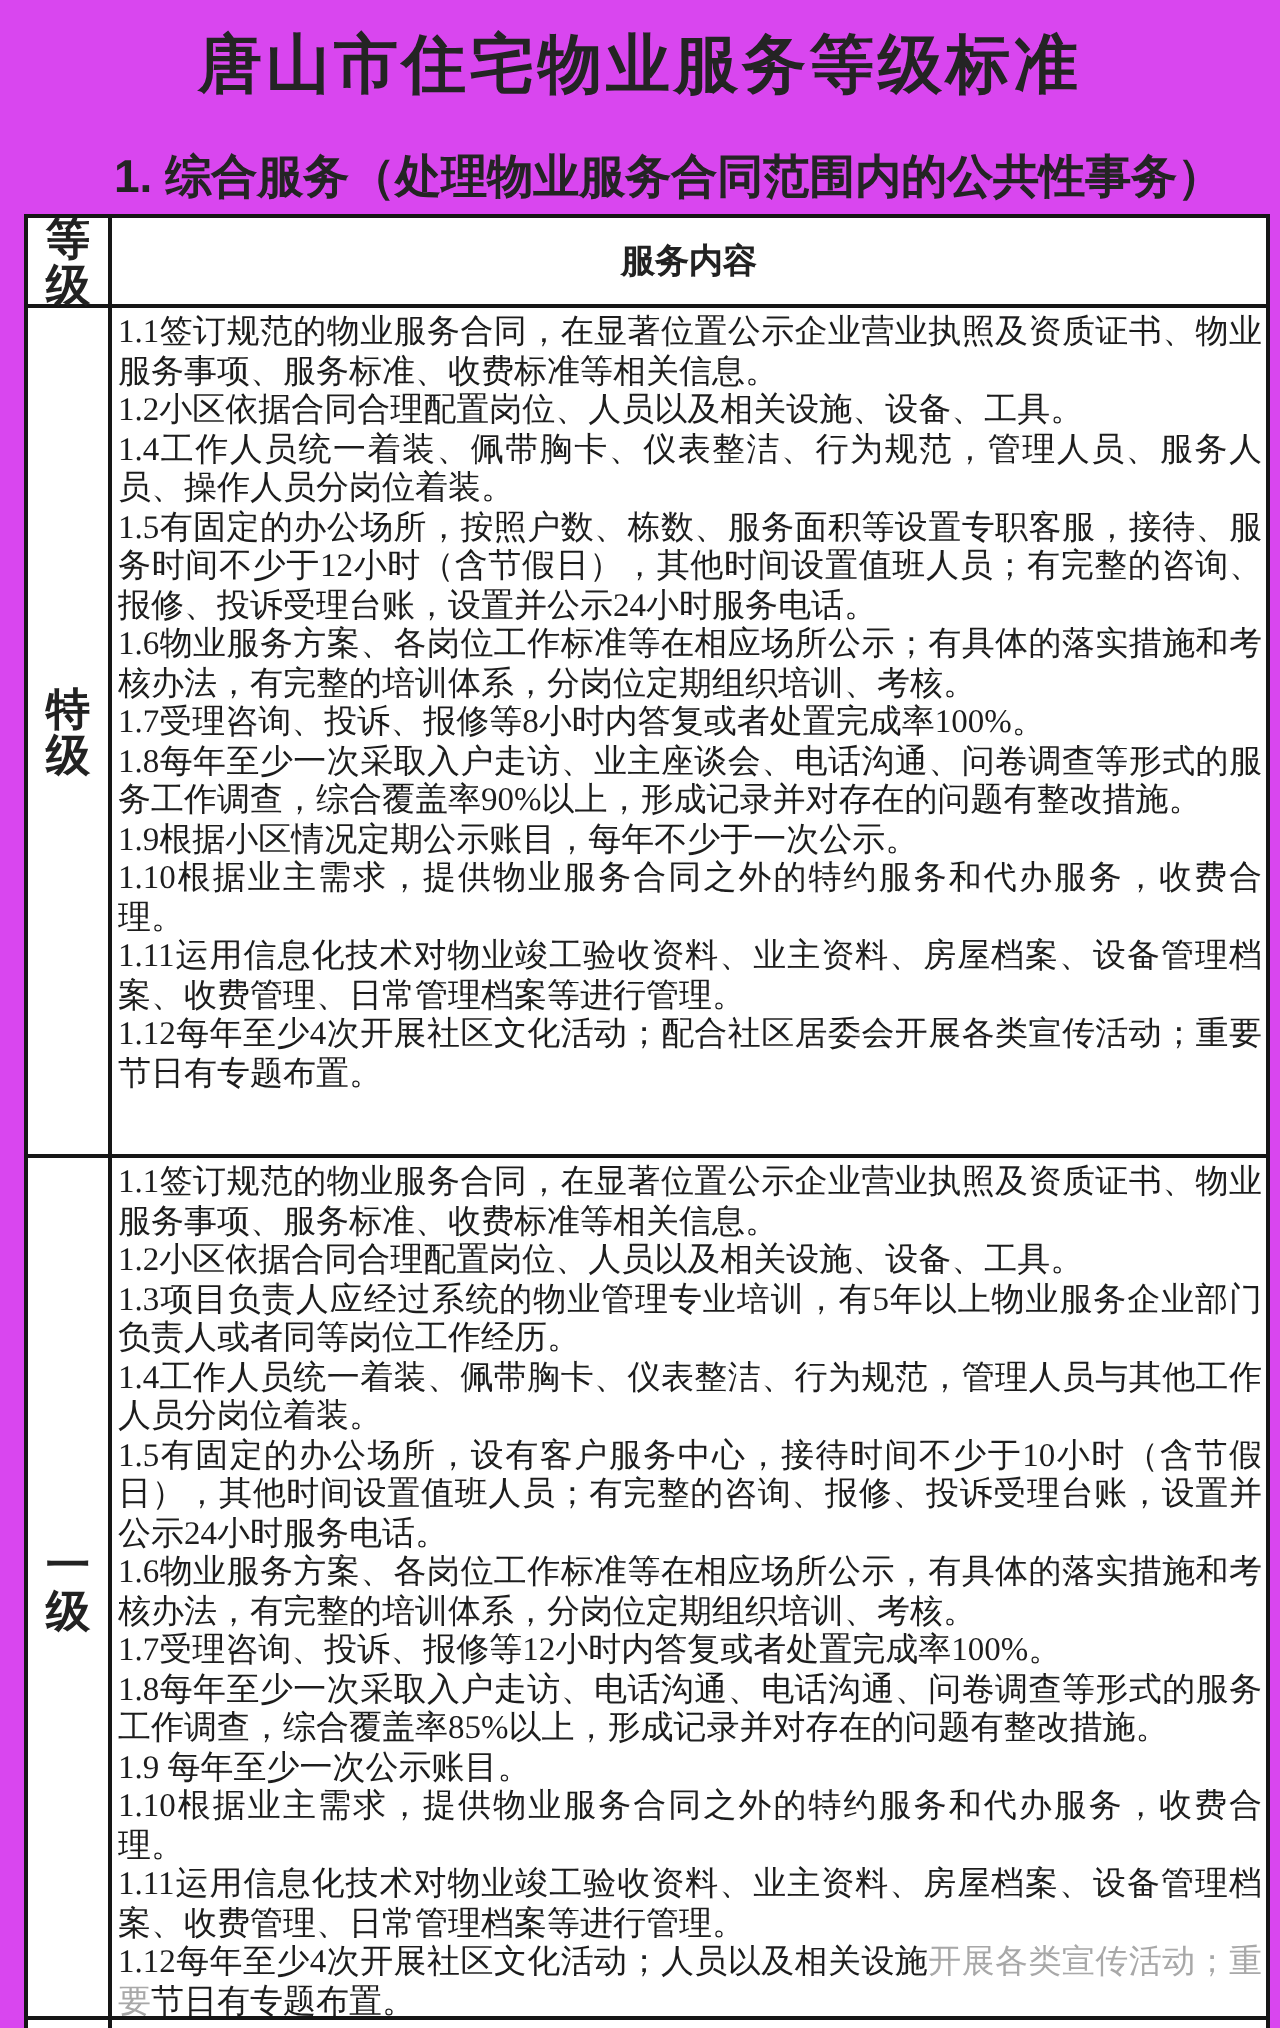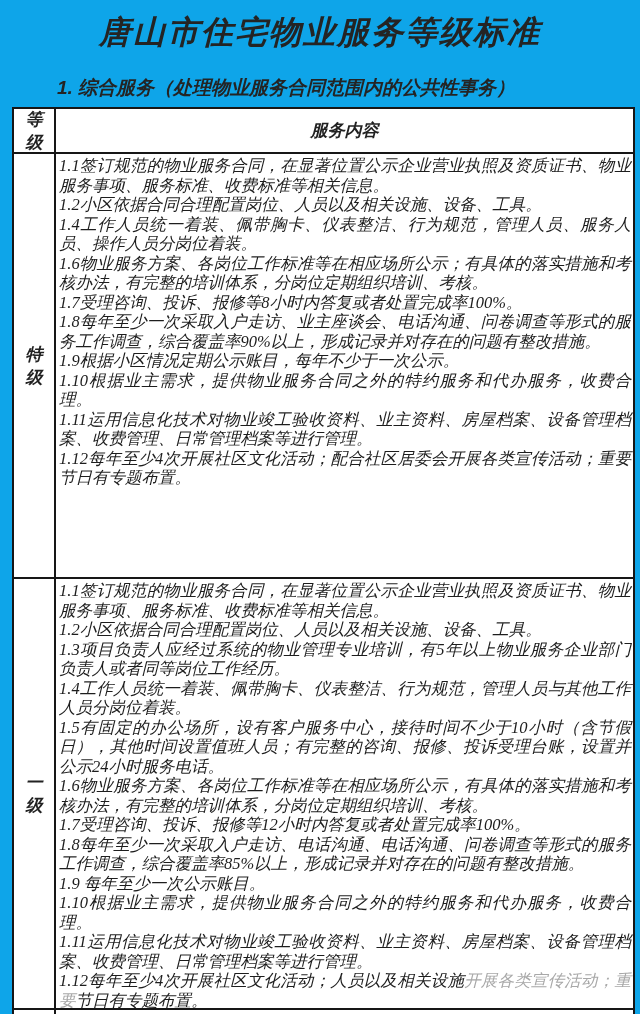--- a/index.html
+++ b/index.html
@@ -2,39 +2,38 @@
 <html><head>
 <meta charset="utf-8">
 <style>
   * { margin: 0; padding: 0; box-sizing: border-box; }
   html, body { background: #ffffff; }
   .page {
     position: relative;
     width: 640px;
     height: 1014px;
     margin: 0 auto;
-    background: #0ea5e9;
+    background: #d946ef;
     overflow: hidden;
     color: #1d1d1d;
-    font-style: italic;
   }
   .title {
     margin-top: 13px;
     text-align: center;
     font-family: "Liberation Sans", sans-serif;
     font-size: 32px;
     font-weight: 600;
     letter-spacing: 2px;
     color: #242424;
     line-height: 38px;
   }
   .section-heading {
     margin: 25px 0 16px 57px;
     font-family: "Liberation Sans", sans-serif;
-    font-size: 19px;
+    font-size: 23px;
     font-weight: 600;
     color: #242424;
     line-height: 24px;
   }
   .grade-table {
     position: absolute;
     left: 12px;
     top: 107px;
     width: 623px;
     height: 1000px; 
@@ -56,21 +55,21 @@
     justify-content: center;
     font-family: "Liberation Sans", sans-serif;
     font-weight: 600;
     color: #222222;
   }
   .vtext {
     display: inline-block;
     width: 1.05em;
     text-align: center;
     word-break: break-all;
-    font-size: 17px;
+    font-size: 22px;
     line-height: 23px;
   }
   .content-cell {
     flex: 1 1 auto;
     overflow: hidden;
   }
   .content-header {
     display: flex;
     align-items: center;
     justify-content: center;
@@ -112,20 +111,21 @@
     </div>
 
     <div class="trow row-special">
       <div class="grade-cell">
         <span class="vtext">特级</span>
       </div>
       <div class="content-cell content-body">
         <p class="item">1.1签订规范的物业服务合同，在显著位置公示企业营业执照及资质证书、物业服务事项、服务标准、收费标准等相关信息。</p>
         <p class="item">1.2小区依据合同合理配置岗位、人员以及相关设施、设备、工具。</p>
         <p class="item">1.4工作人员统一着装、佩带胸卡、仪表整洁、行为规范，管理人员、服务人员、操作人员分岗位着装。</p>
+        <p class="item">1.5有固定的办公场所，按照户数、栋数、服务面积等设置专职客服，接待、服务时间不少于12小时（含节假日），其他时间设置值班人员；有完整的咨询、报修、投诉受理台账，设置并公示24小时服务电话。</p>
         <p class="item">1.6物业服务方案、各岗位工作标准等在相应场所公示；有具体的落实措施和考核办法，有完整的培训体系，分岗位定期组织培训、考核。</p>
         <p class="item">1.7受理咨询、投诉、报修等8小时内答复或者处置完成率100%。</p>
         <p class="item">1.8每年至少一次采取入户走访、业主座谈会、电话沟通、问卷调查等形式的服务工作调查，综合覆盖率90%以上，形成记录并对存在的问题有整改措施。</p>
         <p class="item">1.9根据小区情况定期公示账目，每年不少于一次公示。</p>
         <p class="item">1.10根据业主需求，提供物业服务合同之外的特约服务和代办服务，收费合理。</p>
         <p class="item">1.11运用信息化技术对物业竣工验收资料、业主资料、房屋档案、设备管理档案、收费管理、日常管理档案等进行管理。</p>
         <p class="item">1.12每年至少4次开展社区文化活动；配合社区居委会开展各类宣传活动；重要节日有专题布置。</p>
       </div>
     </div>
 

